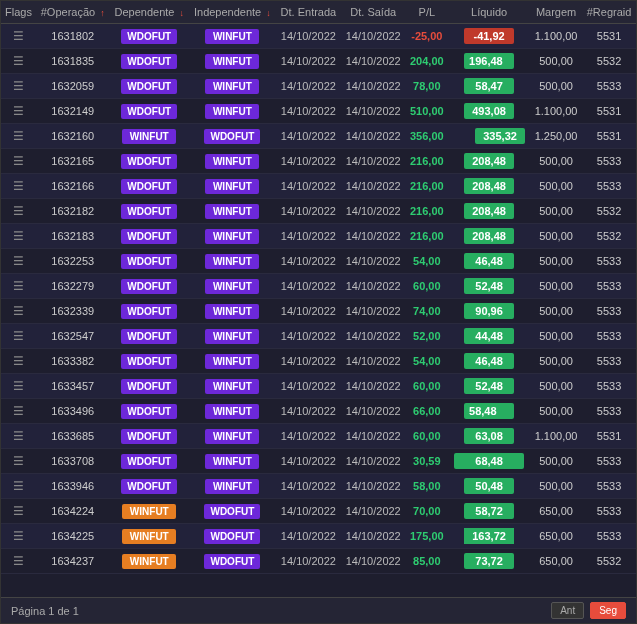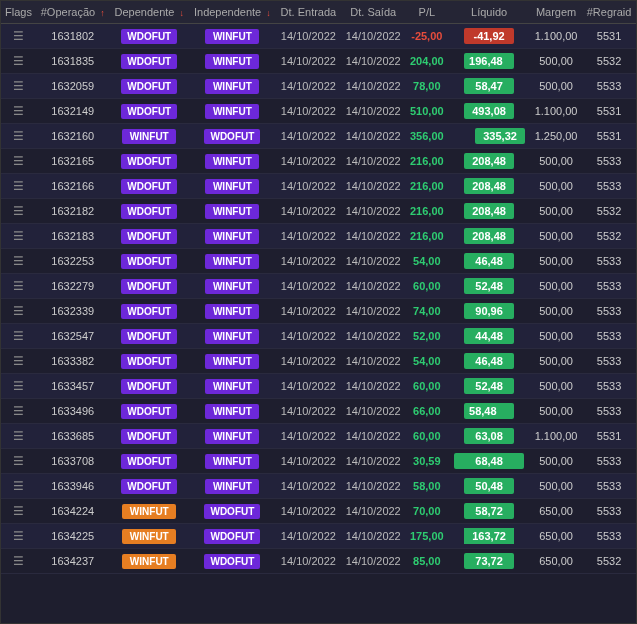--- a/index.html
+++ b/index.html
@@ -605,13 +605,20 @@
       <td>
         <span style="background:#27ae60; color:#fff; padding:2px 5px; border-radius:2px; font-weight:bold; display:inline-block; min-width:50px; text-align:center;">73,72</span>
       </td>
       <td style="color:#ccc;">650,00</td>
       <td style="color:#ccc;">5532</td>
     </tr>
         </tbody>
     </table>
   </div>
 
+  <div class="footer">
+    <span>Página 1 de 1</span>
+    <div class="footer-right">
+      <button class="footer-btn">Ant</button>
+      <button class="footer-btn active">Seg</button>
+    </div>
+  </div>
 </div>
 
 </body></html>

